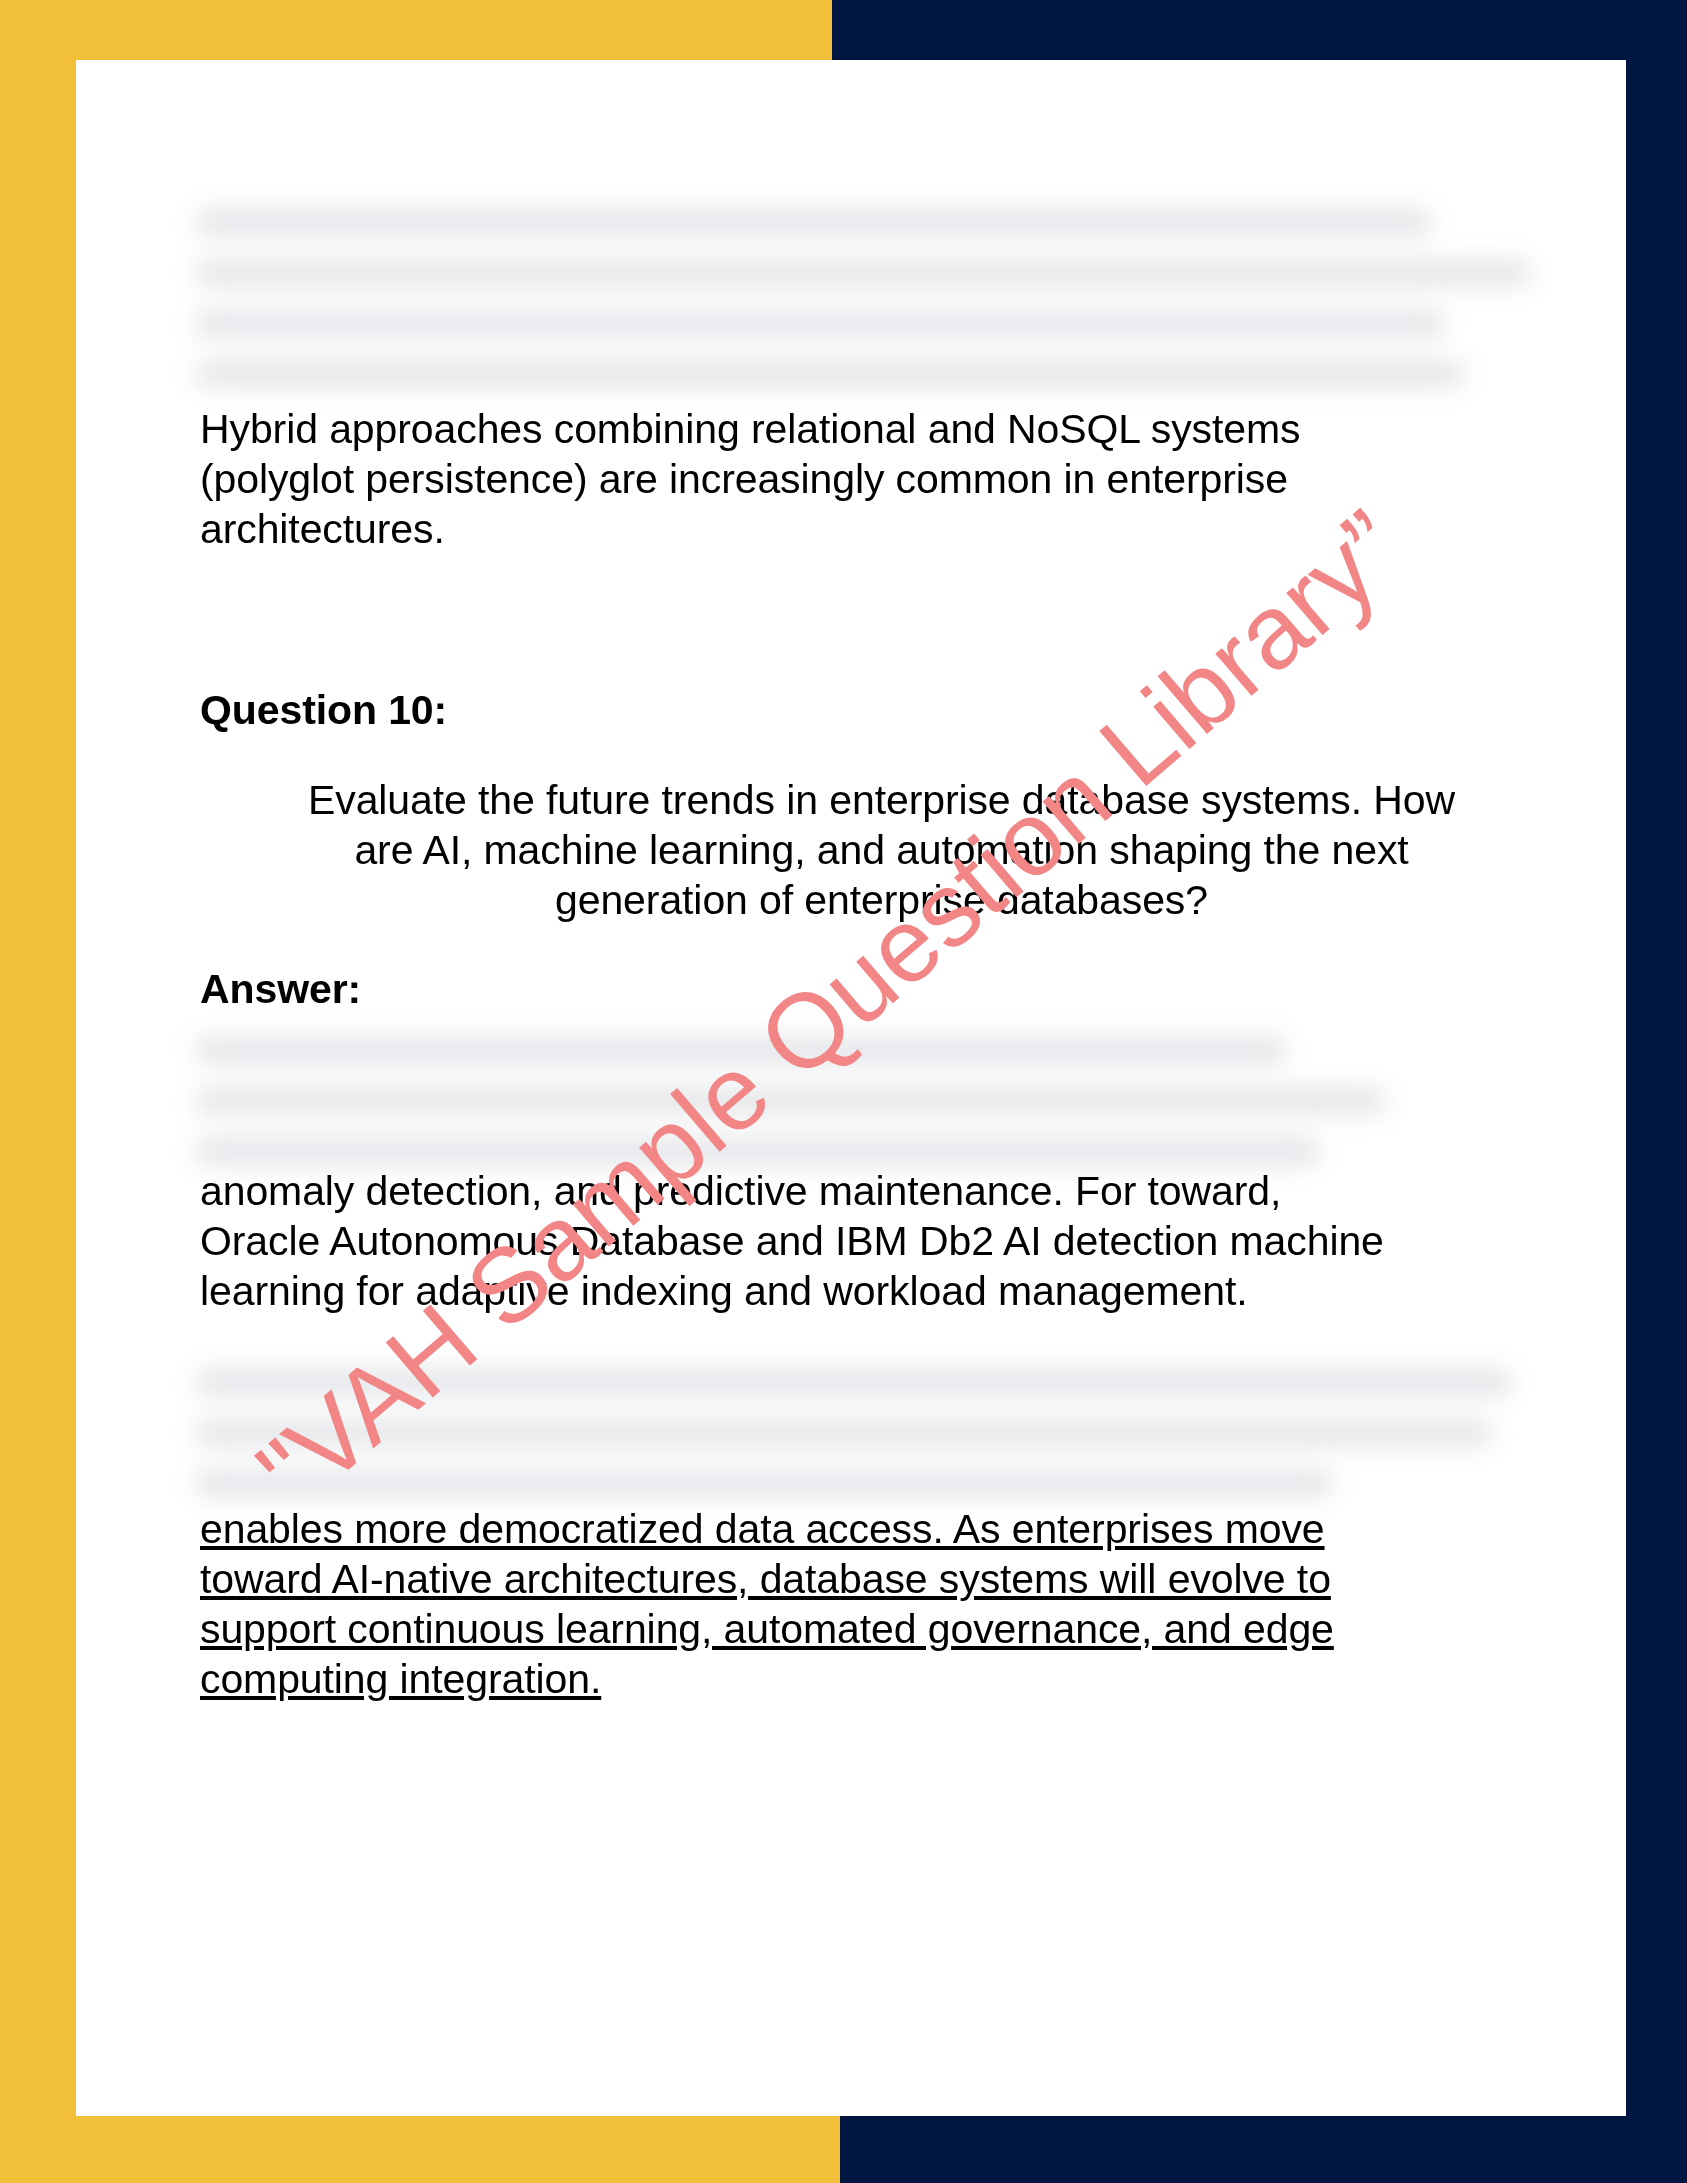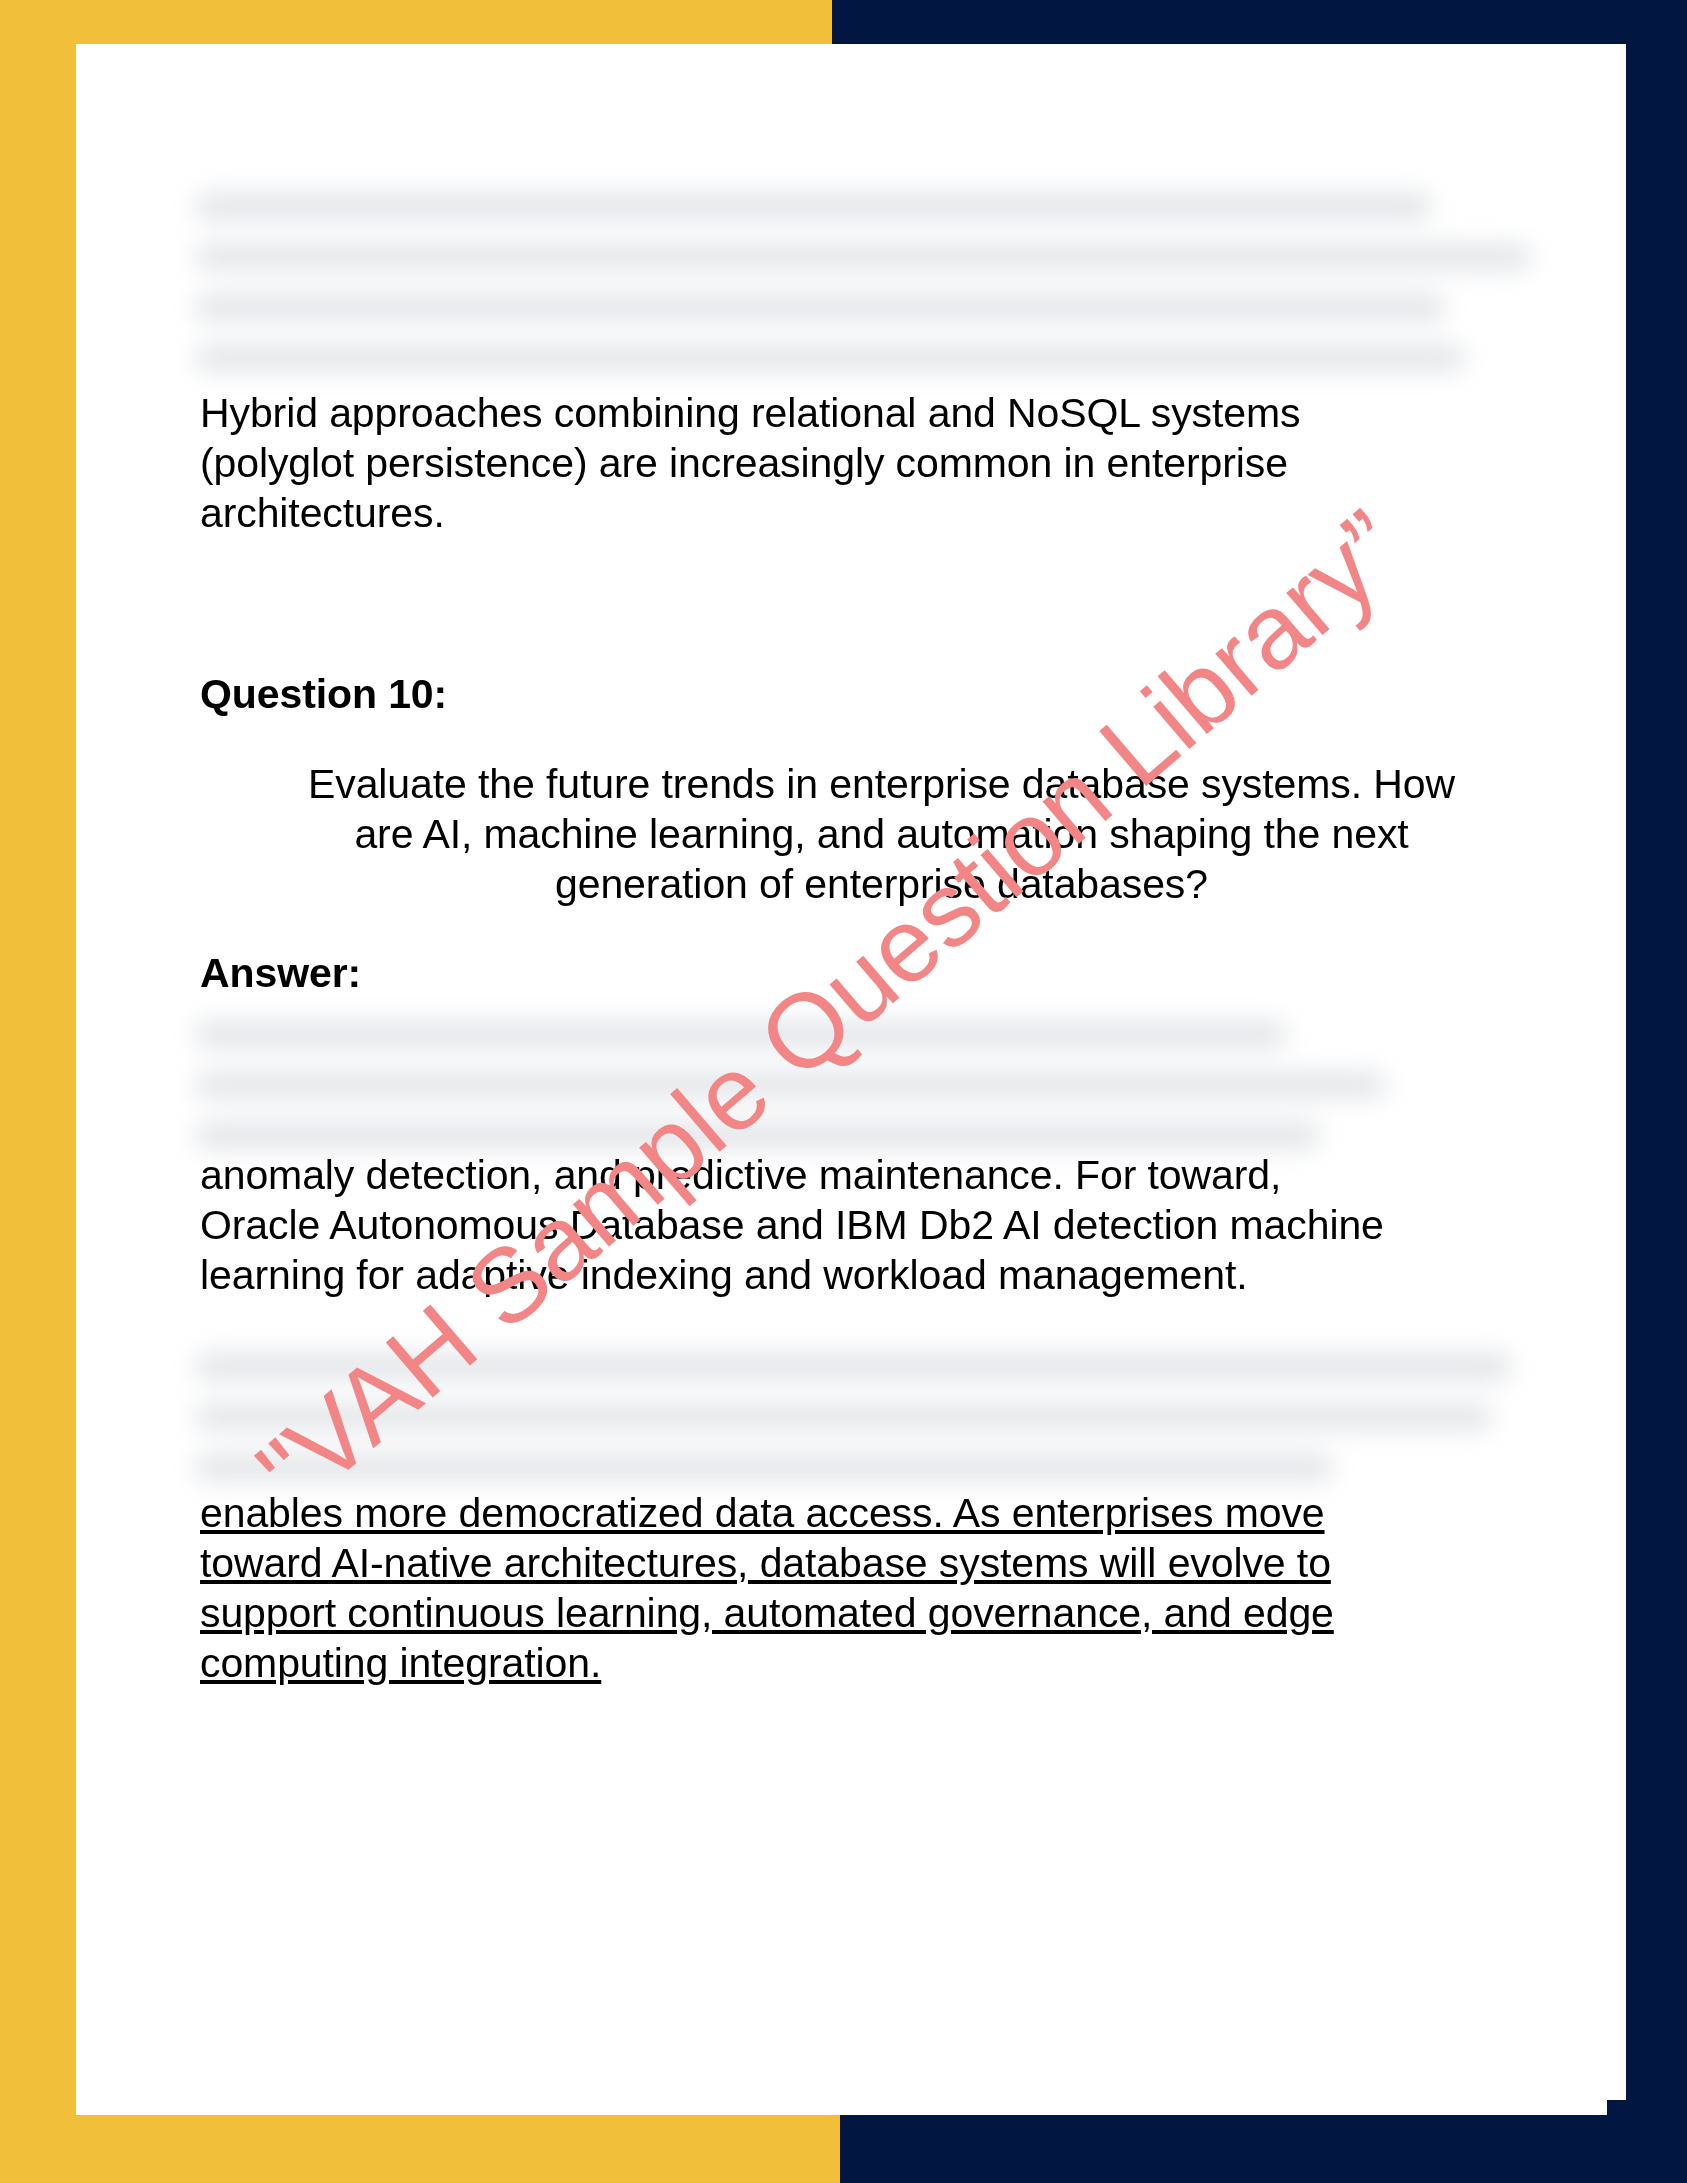--- a/index.html
+++ b/index.html
@@ -9,21 +9,21 @@
   }
   .band { position: absolute; }
   .band-top-yellow { left: 0; top: 0; width: 832px; height: 60px; background: var(--yellow); }
   .band-top-navy { left: 832px; top: 0; width: 855px; height: 60px; background: var(--navy); }
   .band-left { left: 0; top: 0; width: 76px; height: 2183px; background: var(--yellow); }
   .band-right { left: 1607px; top: 0; width: 80px; height: 2183px; background: var(--navy); }
   .band-bottom-yellow { left: 0; top: 2115px; width: 840px; height: 68px; background: var(--yellow); }
   .band-bottom-navy { left: 840px; top: 2115px; width: 848px; height: 68px; background: var(--navy); }
 
   .page {
-    position: absolute; left: 76px; top: 44px; width: 1550px; height: 2056px;
+    position: absolute; left: 76px; top: 60px; width: 1550px; height: 2056px;
     background: #ffffff;
   }
   .text {
     position: absolute; left: 124px; width: 1363px;
     font-size: 41px; line-height: 50px; color: #000000; margin: 0;
     letter-spacing: -0.1px;
   }
   .bold { font-weight: bold; }
 
   .blur-block {

